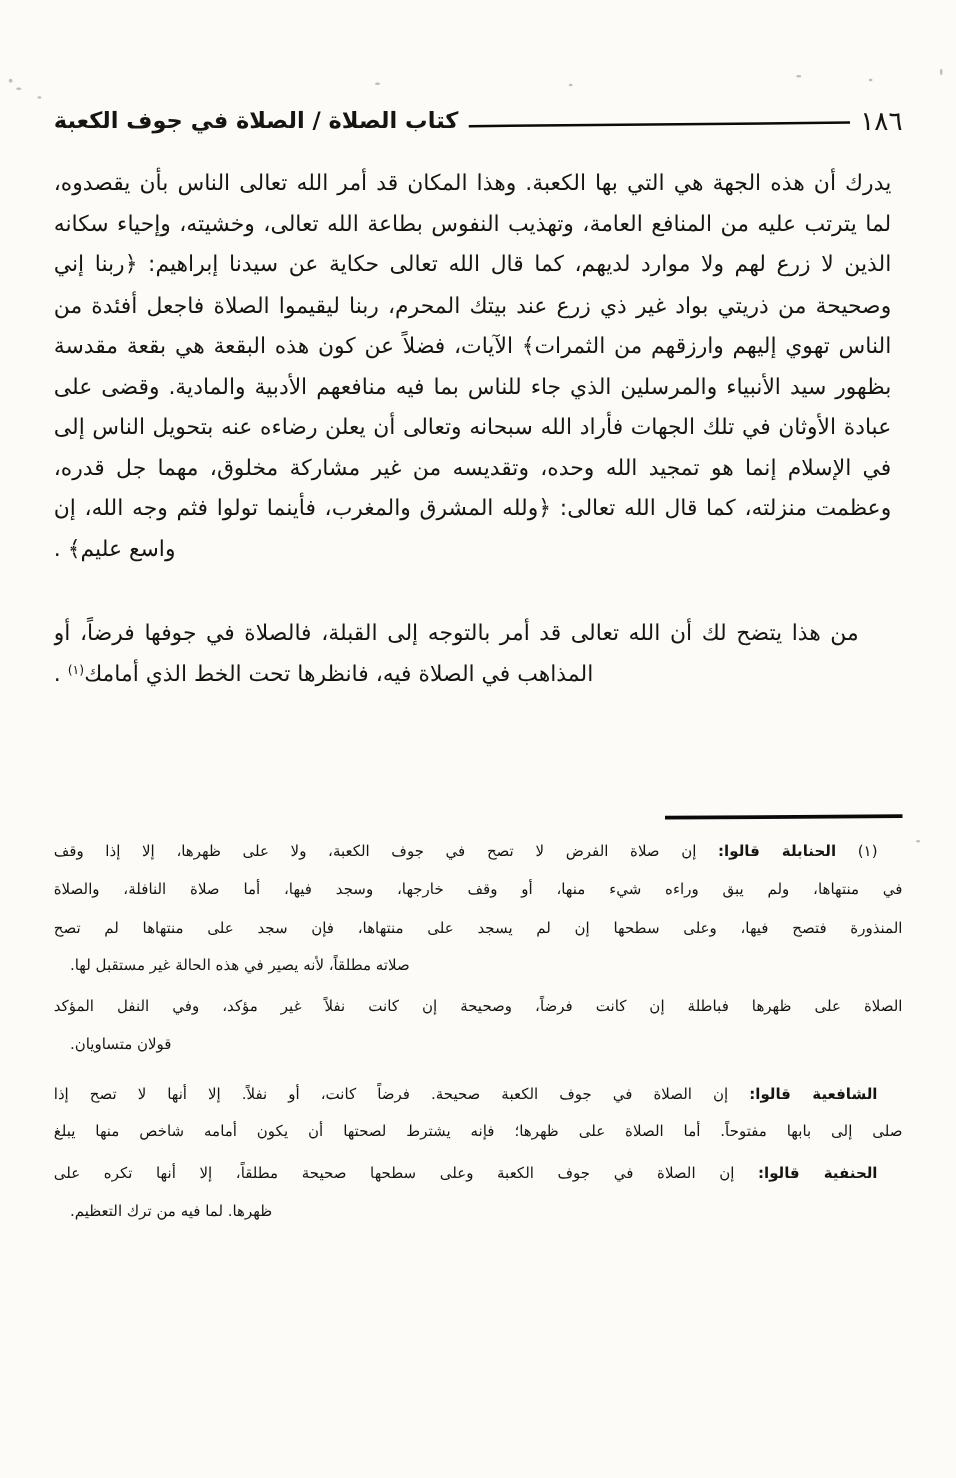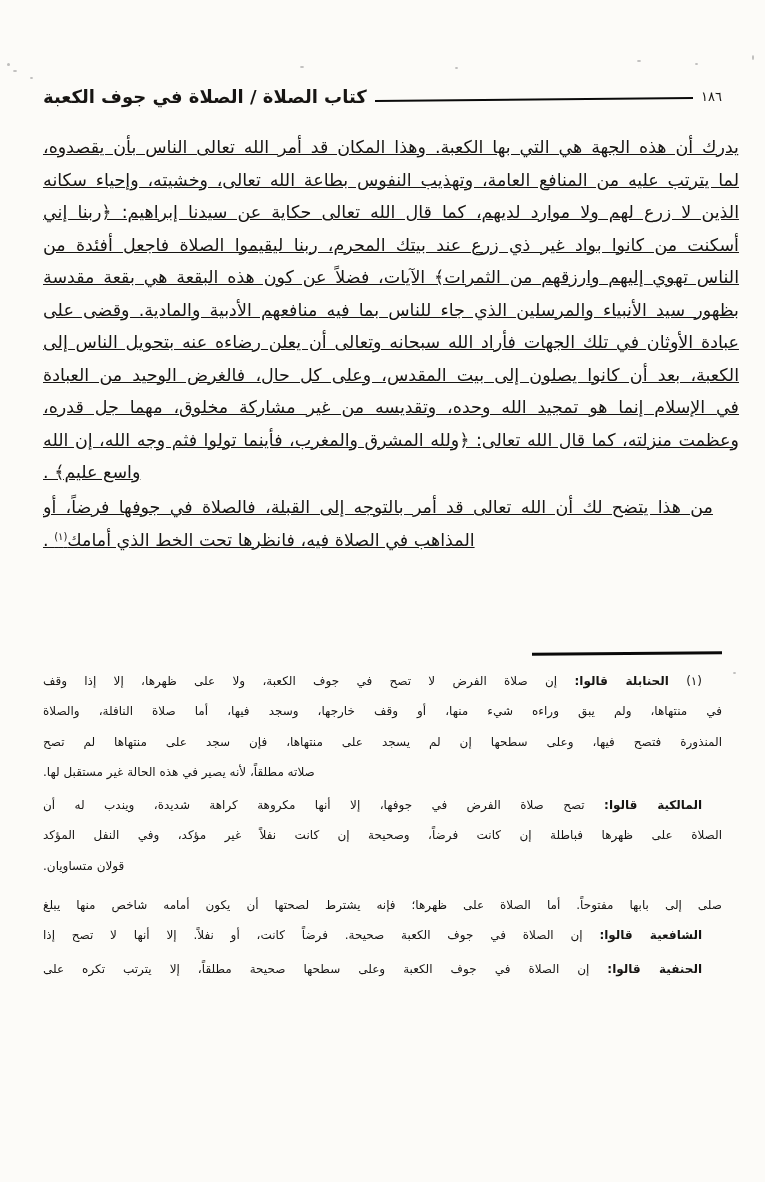--- a/index.html
+++ b/index.html
@@ -24,25 +24,25 @@
     display:flex;direction:ltr;align-items:flex-end;height:26px;
   }
   .hdr-title{
     direction:rtl;font-weight:bold;font-size:18px;line-height:26px;white-space:nowrap;
   }
   .hdr-rule{
     flex:1;height:0;border-bottom:2.5px solid var(--rule);
     margin:0 8px 8px 8px;transform:rotate(-0.55deg);transform-origin:left center;
   }
   .hdr-num{
-    direction:rtl;font-size:13px;line-height:26px;white-space:nowrap;letter-spacing:1px;
+    direction:rtl;font-size:21px;line-height:26px;white-space:nowrap;letter-spacing:1px;
   }
 
   
-  .blk{position:absolute;left:43px;right:26px;text-decoration:underline;}
+  .blk{position:absolute;left:43px;right:52px;}
   .b1{top:131px;}
   .b2{top:491px;}
   .ln{
     height:32.5px;line-height:32.5px;font-size:17.5px;
     overflow:hidden;
     text-align:justify;text-align-last:justify;
   }
   .end{text-align:left;text-align-last:left;}
   .ind-body{padding-right:26px;}
 
@@ -55,21 +55,21 @@
   
   .fns{position:absolute;top:666px;left:43px;right:43px;}
   .fn{margin:0;}
   .fn+.fn{margin-top:3px;}
   .fn-gap{margin-top:9px !important;}
   .fn-ln{
     height:30.3px;line-height:30.3px;font-size:12px;
     overflow:hidden;
     text-align:justify;text-align-last:justify;
   }
-  .fn-ln.end{text-align:left;text-align-last:left;}
+  .fn-ln.end{text-align:left;text-align-last:left;margin-left:13px;}
   .ind-fn{padding-right:20px;}
   .lead{font-weight:bold;}
   sup.ref{font-size:10px;line-height:0;vertical-align:6px;}
 
   
   .speck{position:absolute;background:#8a8a8a;border-radius:50%;opacity:.55;}
   .noise{
     position:absolute;left:6px;right:10px;top:1114px;height:20px;
     transform:rotate(-0.45deg);
     background:
@@ -100,25 +100,24 @@
   <div class="hdr">
     <div class="hdr-title">كتاب الصلاة / الصلاة في جوف الكعبة</div>
     <div class="hdr-rule"></div>
     <div class="hdr-num">١٨٦</div>
   </div>
 
   <div class="blk b1">
     <div class="ln">يدرك أن هذه الجهة هي التي بها الكعبة. وهذا المكان قد أمر الله تعالى الناس بأن يقصدوه،</div>
     <div class="ln">لما يترتب عليه من المنافع العامة، وتهذيب النفوس بطاعة الله تعالى، وخشيته، وإحياء سكانه</div>
     <div class="ln">الذين لا زرع لهم ولا موارد لديهم، كما قال الله تعالى حكاية عن سيدنا إبراهيم: ﴿ربنا إني</div>
-    <div class="ln">أسكنت من كانوا بواد غير ذي زرع عند بيتك المحرم، ربنا ليقيموا الصلاة فاجعل أفئدة من</div>
+    <div class="ln">وصحيحة من ذريتي بواد غير ذي زرع عند بيتك المحرم، ربنا ليقيموا الصلاة فاجعل أفئدة من</div>
     <div class="ln">الناس تهوي إليهم وارزقهم من الثمرات﴾ الآيات، فضلاً عن كون هذه البقعة هي بقعة مقدسة</div>
     <div class="ln">بظهور سيد الأنبياء والمرسلين الذي جاء للناس بما فيه منافعهم الأدبية والمادية. وقضى على</div>
     <div class="ln">عبادة الأوثان في تلك الجهات فأراد الله سبحانه وتعالى أن يعلن رضاءه عنه بتحويل الناس إلى</div>
-    <div class="ln">الكعبة، بعد أن كانوا يصلون إلى بيت المقدس، وعلى كل حال، فالغرض الوحيد من العبادة</div>
     <div class="ln">في الإسلام إنما هو تمجيد الله وحده، وتقديسه من غير مشاركة مخلوق، مهما جل قدره،</div>
     <div class="ln">وعظمت منزلته، كما قال الله تعالى: ﴿ولله المشرق والمغرب، فأينما تولوا فثم وجه الله، إن الله</div>
     <div class="ln end">واسع عليم﴾ .</div>
   </div>
 
   <div class="blk b2">
     <div class="ln ind-body">من هذا يتضح لك أن الله تعالى قد أمر بالتوجه إلى القبلة، فالصلاة في جوفها فرضاً، أو</div>
     <div class="ln end"><span>المذاهب في الصلاة فيه، فانظرها تحت الخط الذي أمامك</span><sup class="ref">(١)</sup><span> .</span></div>
   </div>
 
@@ -127,32 +126,31 @@
   <div class="fns">
 
     <div class="fn">
       <div class="fn-ln ind-fn"><span>(١) </span><span class="lead">الحنابلة قالوا:</span><span> إن صلاة الفرض لا تصح في جوف الكعبة، ولا على ظهرها، إلا إذا وقف</span></div>
       <div class="fn-ln">في منتهاها، ولم يبق وراءه شيء منها، أو وقف خارجها، وسجد فيها، أما صلاة النافلة، والصلاة</div>
       <div class="fn-ln">المنذورة فتصح فيها، وعلى سطحها إن لم يسجد على منتهاها، فإن سجد على منتهاها لم تصح</div>
       <div class="fn-ln end">صلاته مطلقاً، لأنه يصير في هذه الحالة غير مستقبل لها.</div>
     </div>
 
     <div class="fn">
-      <div class="fn-ln ind-fn"><span class="lead">المالكية قالوا:</span><span> تصح صلاة الفرض في جوفها، إلا أنها مكروهة كراهة شديدة، ويندب له أن</span></div>
       <div class="fn-ln">الصلاة على ظهرها فباطلة إن كانت فرضاً، وصحيحة إن كانت نفلاً غير مؤكد، وفي النفل المؤكد</div>
       <div class="fn-ln end">قولان متساويان.</div>
     </div>
 
     <div class="fn fn-gap">
+      <div class="fn-ln ind-fn"><span class="lead">الشافعية قالوا:</span><span> إن الصلاة في جوف الكعبة صحيحة. فرضاً كانت، أو نفلاً. إلا أنها لا تصح إذا</span></div>
       <div class="fn-ln">صلى إلى بابها مفتوحاً. أما الصلاة على ظهرها؛ فإنه يشترط لصحتها أن يكون أمامه شاخص منها يبلغ</div>
-      <div class="fn-ln ind-fn"><span class="lead">الشافعية قالوا:</span><span> إن الصلاة في جوف الكعبة صحيحة. فرضاً كانت، أو نفلاً. إلا أنها لا تصح إذا</span></div>
     </div>
 
     <div class="fn">
-      <div class="fn-ln ind-fn"><span class="lead">الحنفية قالوا:</span><span> إن الصلاة في جوف الكعبة وعلى سطحها صحيحة مطلقاً، إلا يترتب تكره على</span></div>
+      <div class="fn-ln ind-fn"><span class="lead">الحنفية قالوا:</span><span> إن الصلاة في جوف الكعبة وعلى سطحها صحيحة مطلقاً، إلا أنها تكره على</span></div>
       <div class="fn-ln end">ظهرها. لما فيه من ترك التعظيم.</div>
     </div>
 
   </div>
 
   <span class="speck" style="left:7px;top:63px;width:3px;height:3px;"></span>
   <span class="speck" style="left:13px;top:70px;width:4px;height:2px;"></span>
   <span class="speck" style="left:30px;top:77px;width:3px;height:2px;"></span>
   <span class="speck" style="left:300px;top:66px;width:4px;height:2px;"></span>
   <span class="speck" style="left:455px;top:67px;width:3px;height:2px;"></span>

